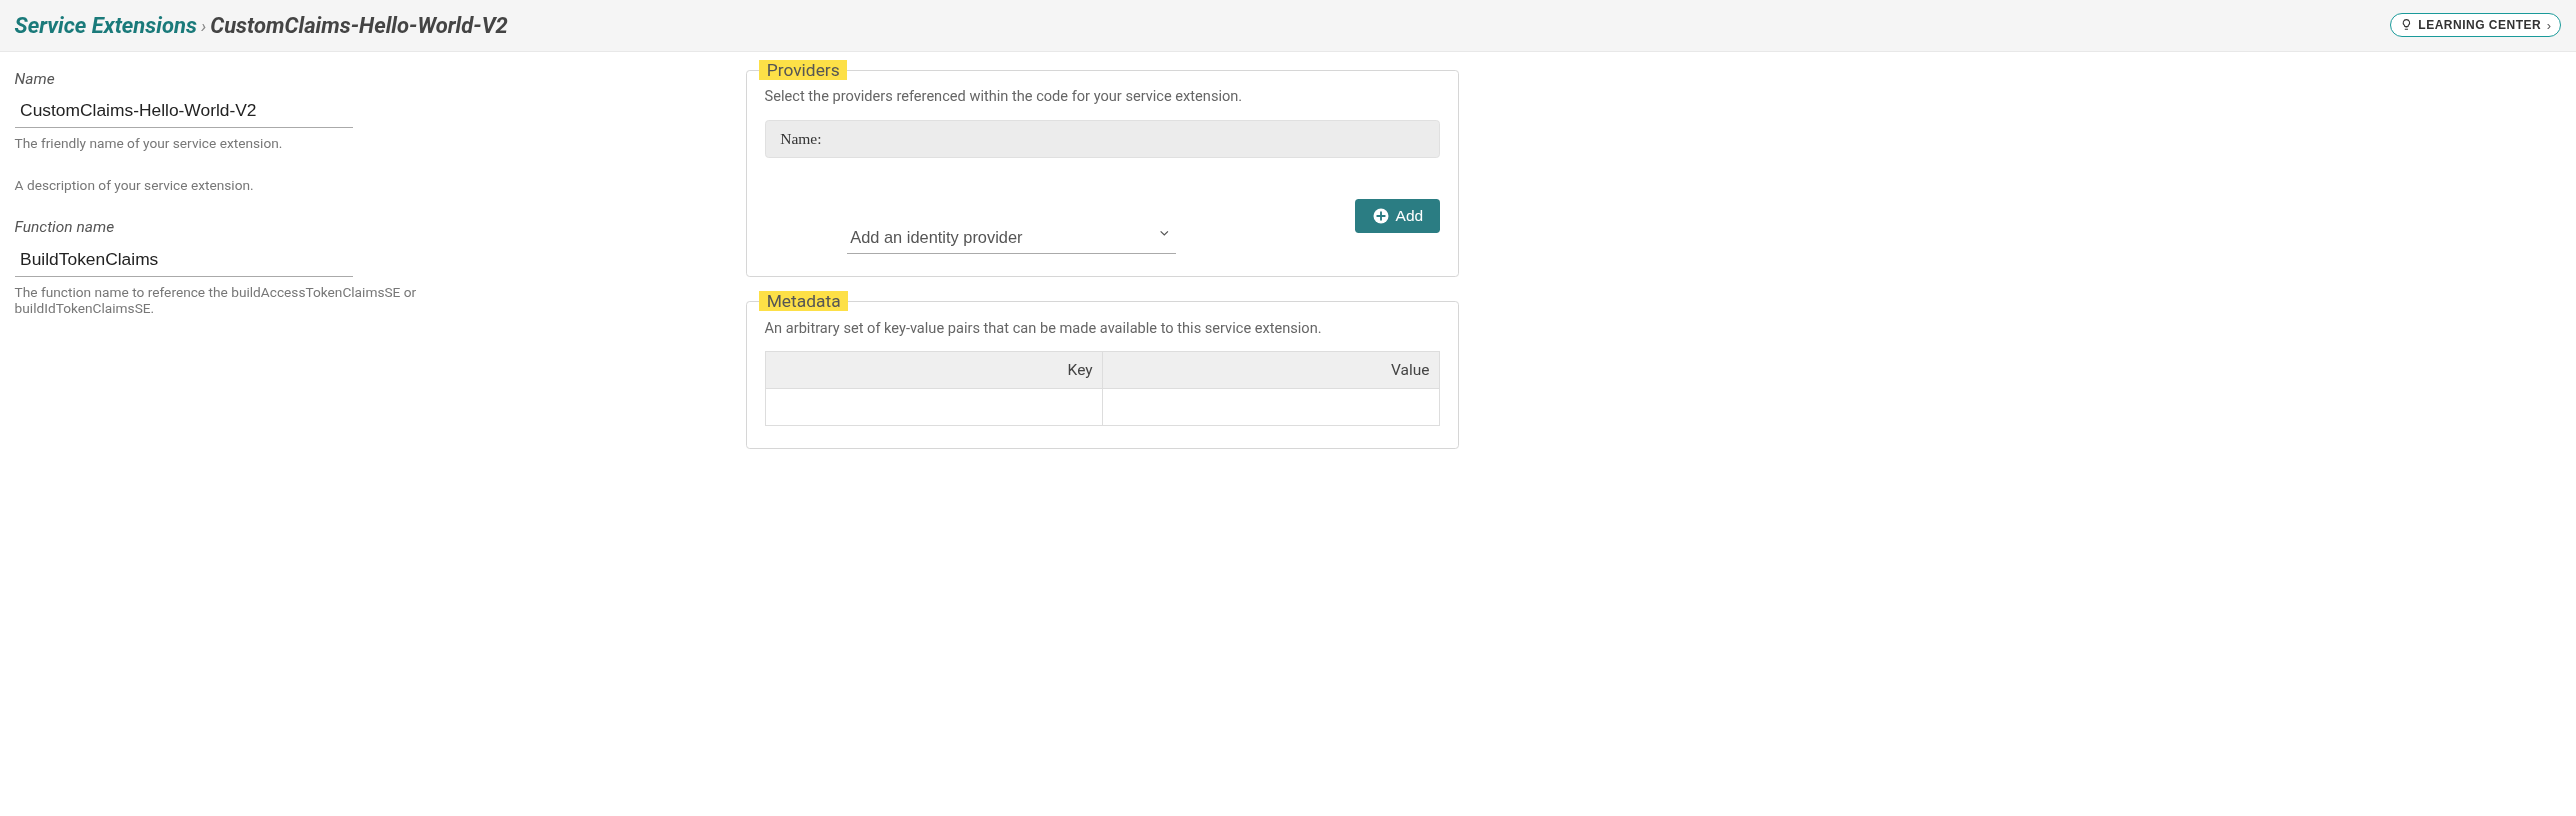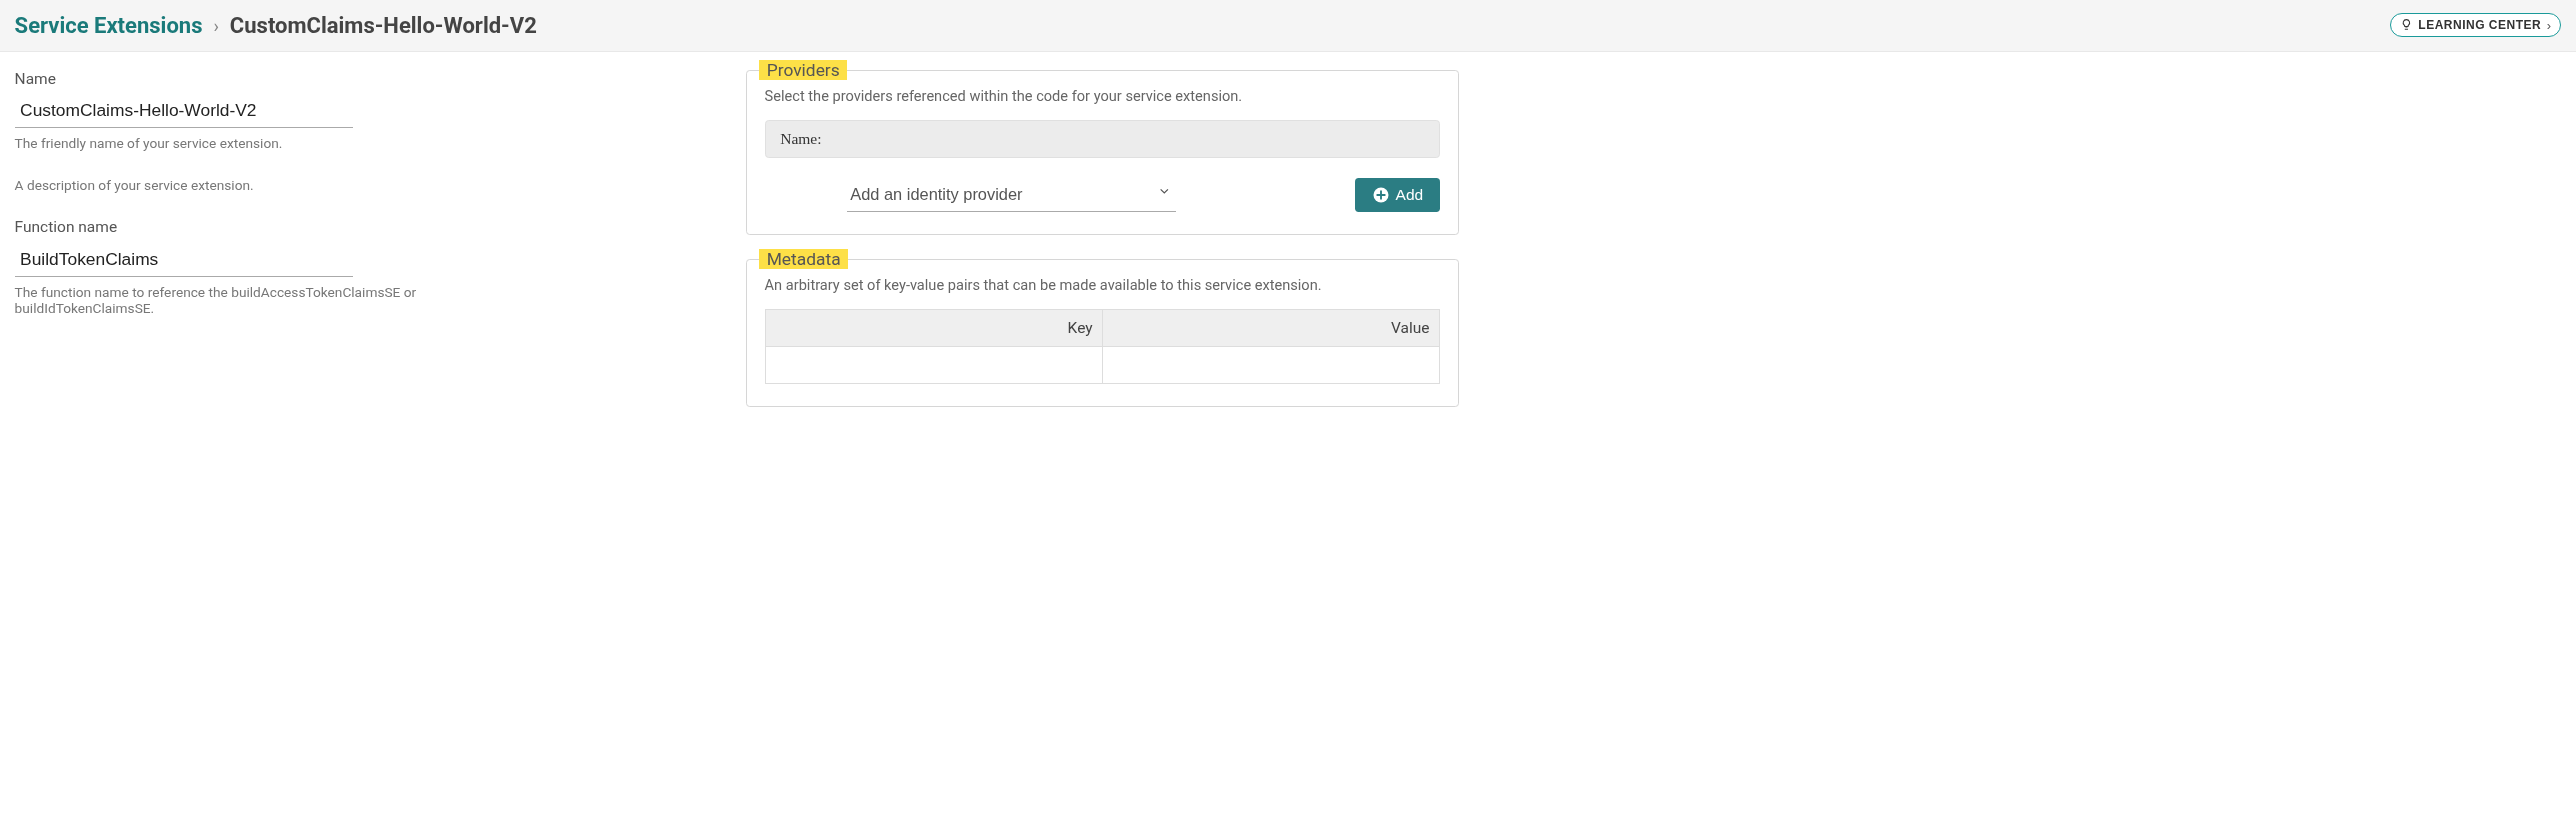--- a/index.html
+++ b/index.html
@@ -12,23 +12,24 @@
     background: #f5f5f5;
     padding: 12.8px 14.6px;
     display: flex;
     align-items: center;
     justify-content: space-between;
     border-bottom: 0.9px solid #e8e8e8;
   }
   .breadcrumb {
     display: flex;
     align-items: center;
-    gap: 11px;
+    gap: 4px;
     font-size: 22px;
     font-weight: 700;
+    font-style: italic;
   }
   .breadcrumb .root {
     color: #1a7a7a;
   }
   .breadcrumb .sep {
     color: #888;
     font-weight: 400;
     font-size: 18px;
   }
   .breadcrumb .current {
@@ -65,20 +66,21 @@
     max-width: 713px;
   }
 
   .field {
     margin-bottom: 25.6px;
   }
   .field-label {
     font-size: 15.5px;
     color: #555;
     margin-bottom: 7.3px;
+    font-style: italic;
   }
   .field-input {
     width: 338px;
     border: none;
     border-bottom: 0.9px solid #aaa;
     padding: 5.5px 1.8px 5.5px 5.5px;
     font-size: 17.4px;
     color: #222;
     background: transparent;
     outline: none;
@@ -125,20 +127,21 @@
 
   .provider-row {
     display: flex;
     align-items: center;
     gap: 37px;
     padding-left: 82px;
   }
   .provider-select-wrap {
     position: relative;
     flex: 0 0 329px;
+    margin-top: 43px;
   }
   .provider-select {
     width: 100%;
     border: none;
     border-bottom: 0.9px solid #aaa;
     padding: 7.3px 25.6px 7.3px 3.7px;
     font-size: 16.4px;
     color: #555;
     background: transparent;
     outline: none;

